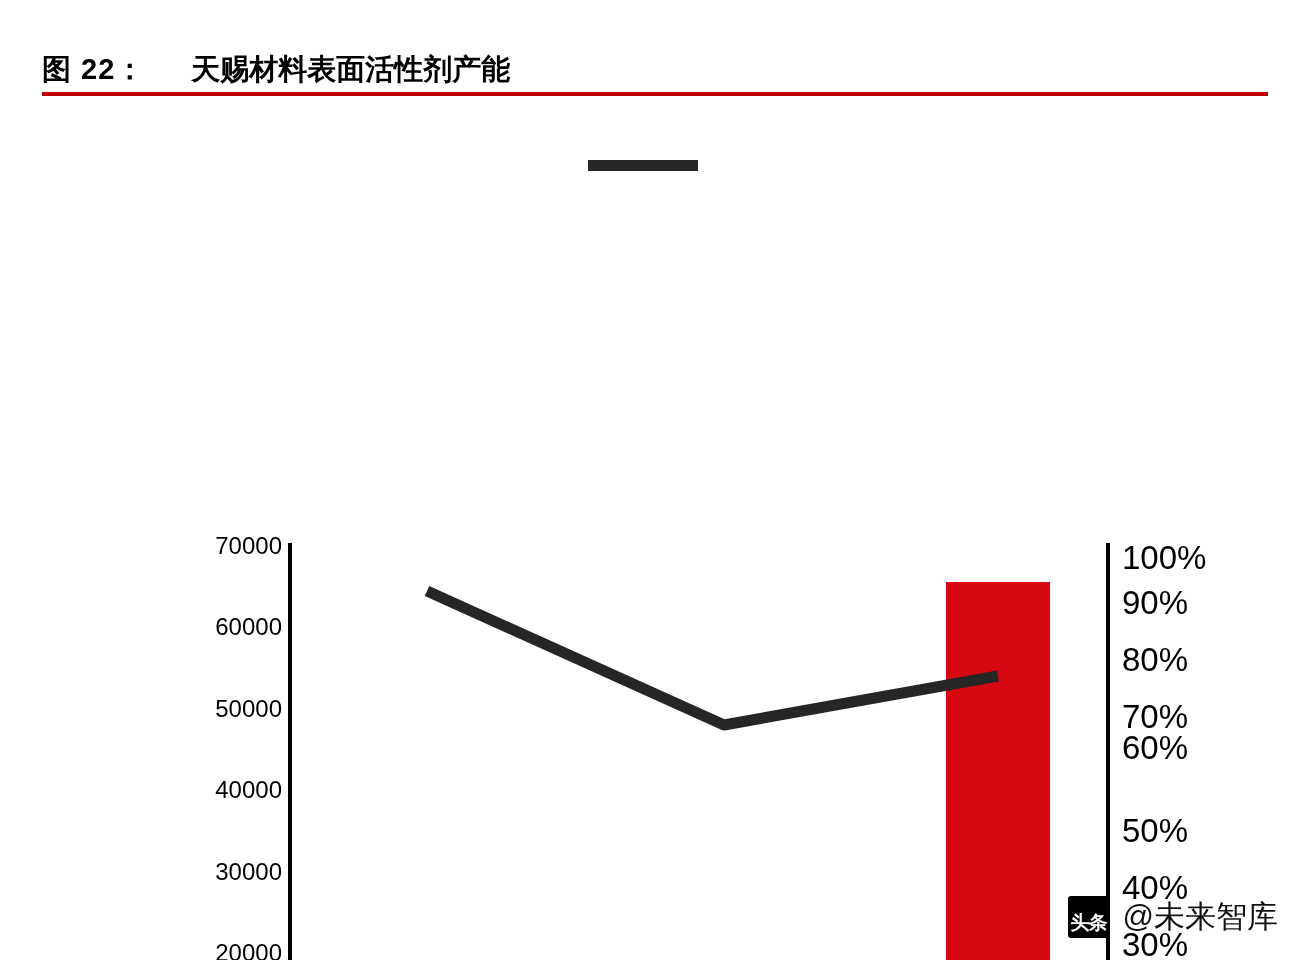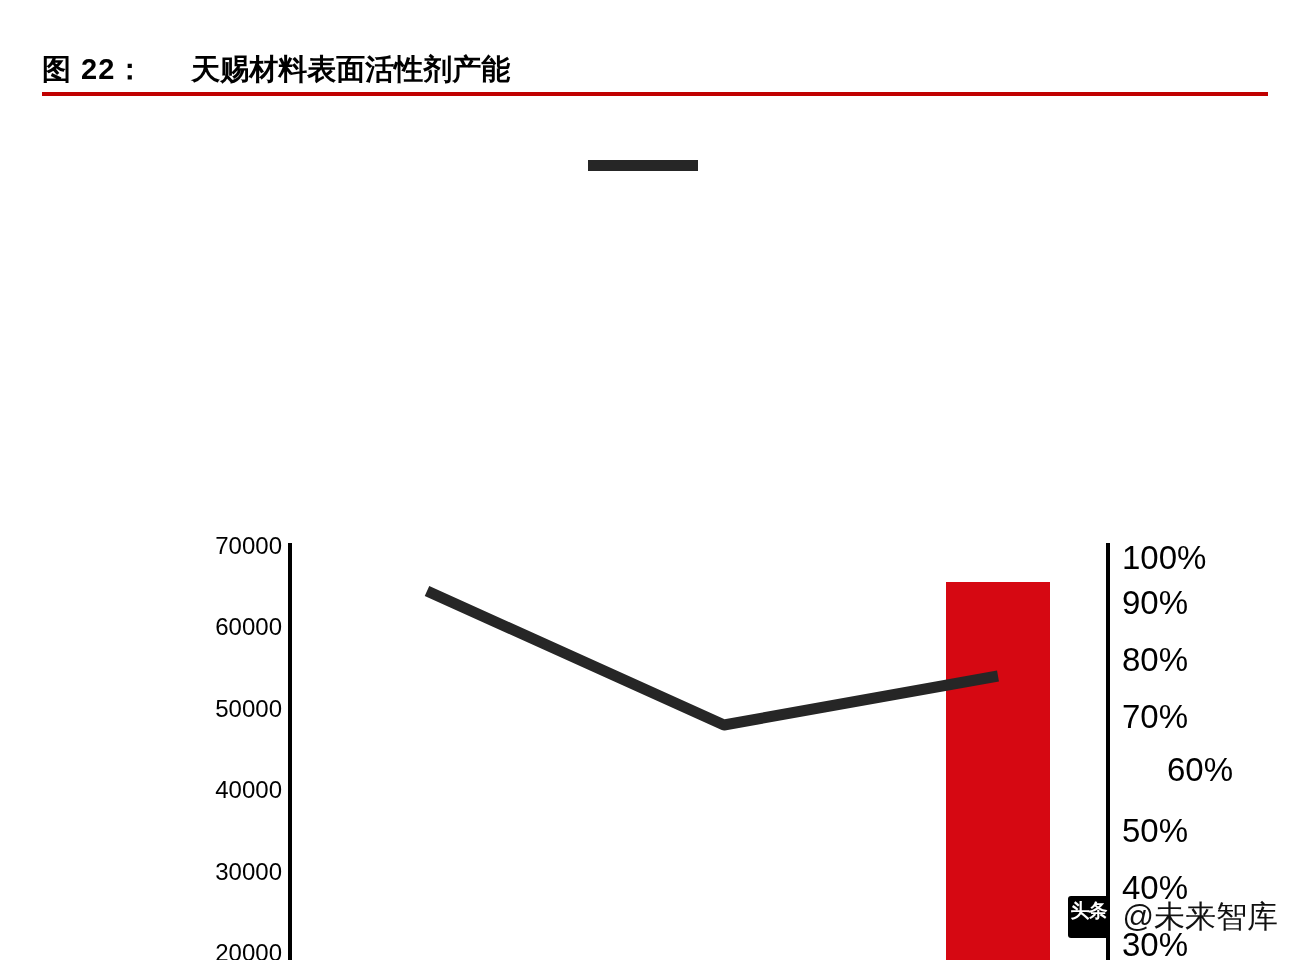--- a/index.html
+++ b/index.html
@@ -142,21 +142,21 @@
   }
   .wm-logo {
     width: 42px;
     height: 42px;
     background: #000000;
     color: #ffffff;
     font-size: 19px;
     line-height: 21px;
     font-weight: bold;
     text-align: center;
-    padding-top: 4px;
+    padding-top: 16px;
     box-sizing: border-box;
     border-radius: 3px;
     letter-spacing: -1px;
   }
   .wm-text {
     font-size: 31px;
     margin-left: 13px;
     color: #111;
     white-space: nowrap;
   }
@@ -186,21 +186,21 @@
   <div class="ytick-left" style="top:355px;">60000</div>
   <div class="ytick-left" style="top:437px;">50000</div>
   <div class="ytick-left" style="top:518px;text-align:right;">40000</div>
   <div class="ytick-left" style="top:600px;">30000</div>
   <div class="ytick-left" style="top:681px;">20000</div>
 
   <div class="ytick-right" style="top:286px;">100%</div>
   <div class="ytick-right" style="top:331px;">90%</div>
   <div class="ytick-right" style="top:388px;">80%</div>
   <div class="ytick-right" style="top:445px;">70%</div>
-  <div class="ytick-right" style="top:498px;margin-left:45px;">60%</div>
+  <div class="ytick-right" style="top:476px;">60%</div>
   <div class="ytick-right" style="top:559px;">50%</div>
   <div class="ytick-right" style="top:616px;">40%</div>
   <div class="ytick-right" style="top:673px;">30%</div>
 
   <div class="bar" style="left:946px; width:104px; top:327px; height:533px;"></div>
 
   <svg class="line-svg" viewBox="0 0 1304 960">
     <polyline points="427,336 724,470 998,421" fill="none" stroke="#262626" stroke-width="11" stroke-linejoin="round" stroke-linecap="butt"></polyline>
   </svg>
 </div>

